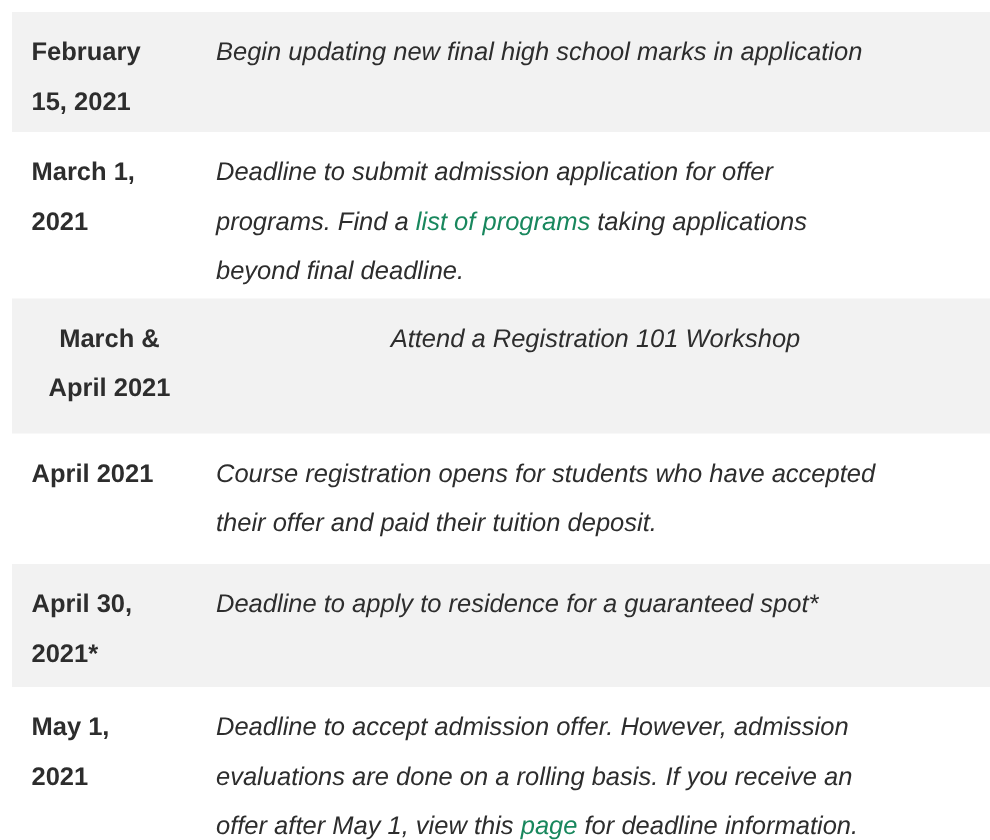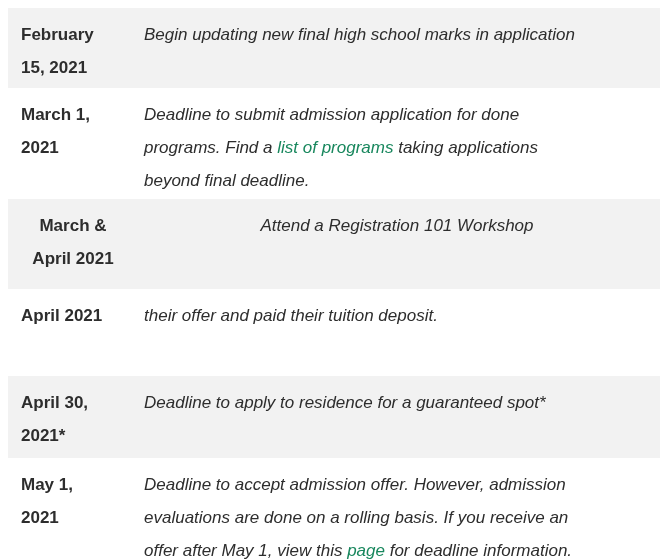--- a/index.html
+++ b/index.html
@@ -56,39 +56,40 @@
       <div class="desc">
         <div class="line"><span>Begin updating new final high school marks in application</span></div>
       </div>
     </div>
     <div class="row">
       <div class="date">
         <div class="line">March 1,</div>
         <div class="line">2021</div>
       </div>
       <div class="desc">
-        <div class="line"><span>Deadline to submit admission application for done</span></div>
+        <div class="line"><span>Deadline to submit admission application for offer</span></div>
         <div class="line"><span>programs. Find a </span><span class="link">list of programs</span><span> taking applications</span></div>
         <div class="line"><span>beyond final deadline.</span></div>
       </div>
     </div>
     <div class="row shaded">
       <div class="date">
         <div class="line">March &amp;</div>
         <div class="line">April 2021</div>
       </div>
       <div class="desc">
         <div class="line"><span>Attend a Registration 101 Workshop</span></div>
       </div>
     </div>
     <div class="row">
       <div class="date">
         <div class="line">April 2021</div>
       </div>
       <div class="desc">
+        <div class="line"><span>Course registration opens for students who have accepted</span></div>
         <div class="line"><span>their offer and paid their tuition deposit.</span></div>
       </div>
     </div>
     <div class="row shaded">
       <div class="date">
         <div class="line">April 30,</div>
         <div class="line">2021*</div>
       </div>
       <div class="desc">
         <div class="line"><span>Deadline to apply to residence for a guaranteed spot*</span></div>

